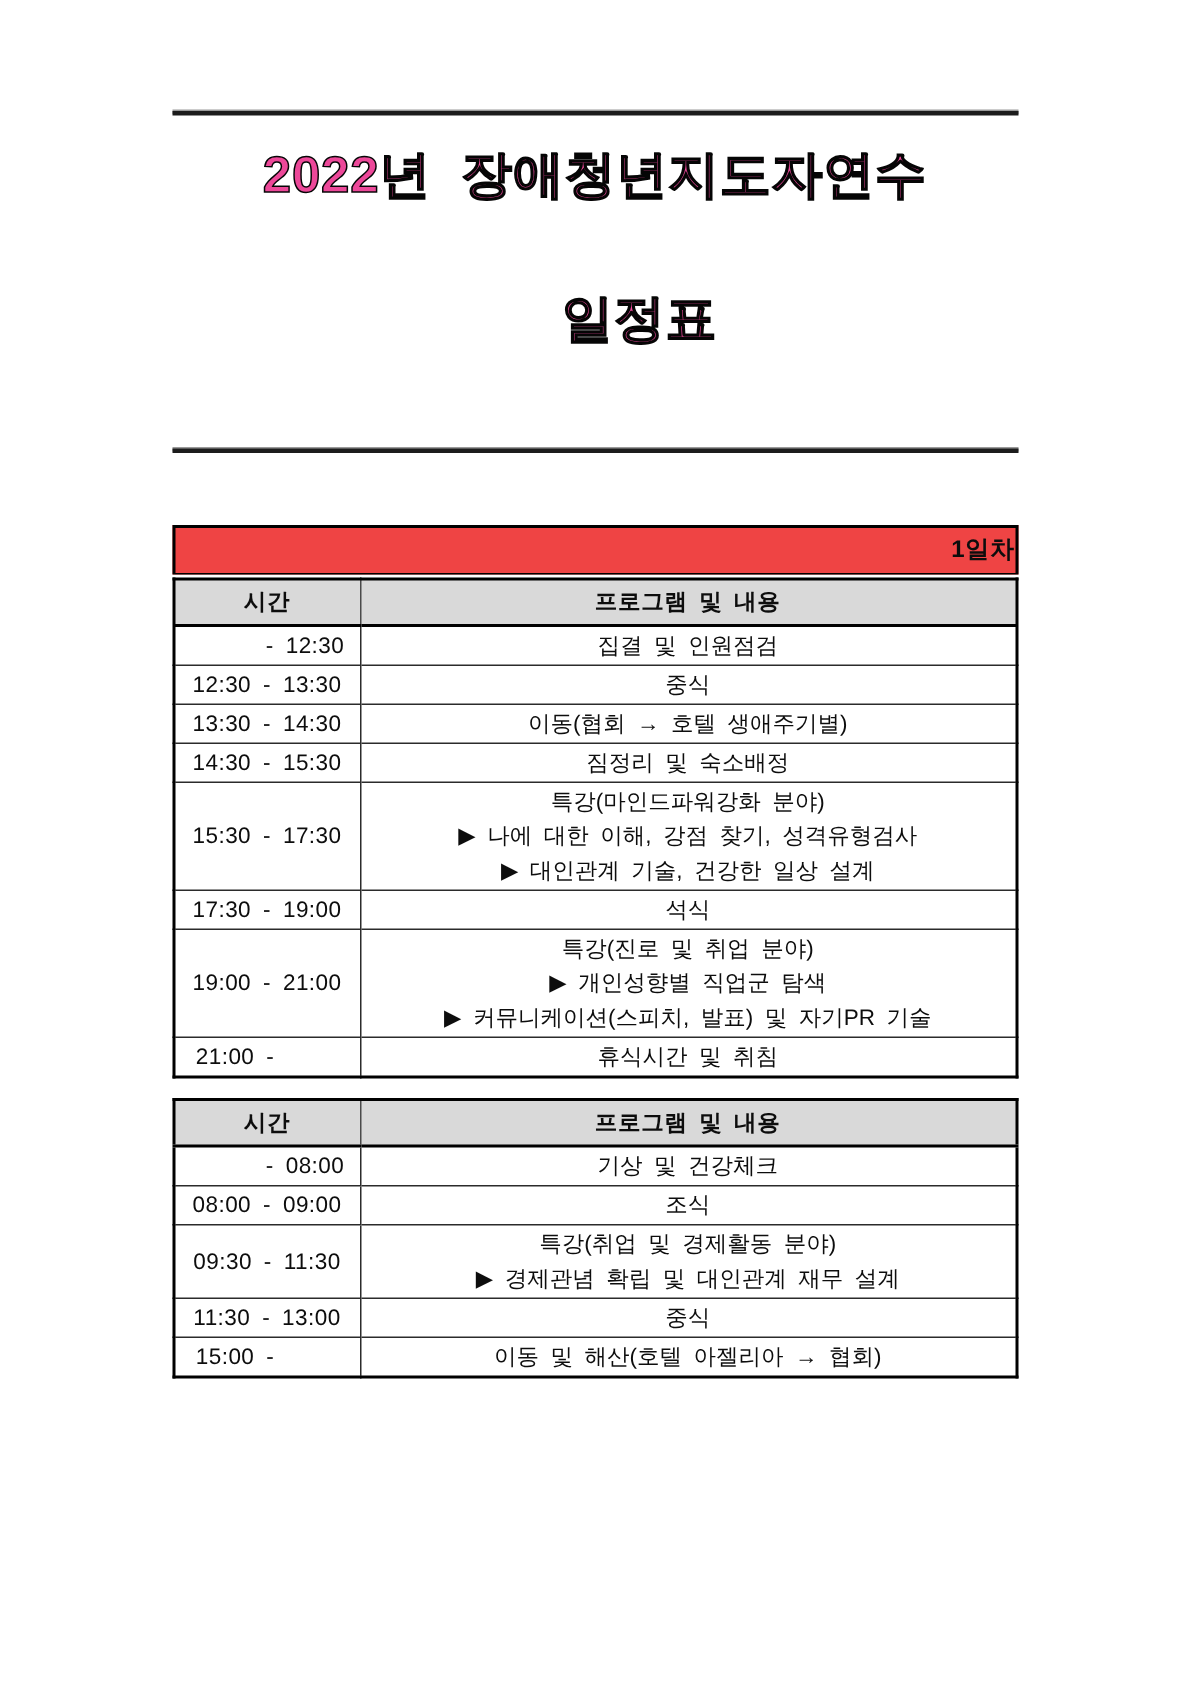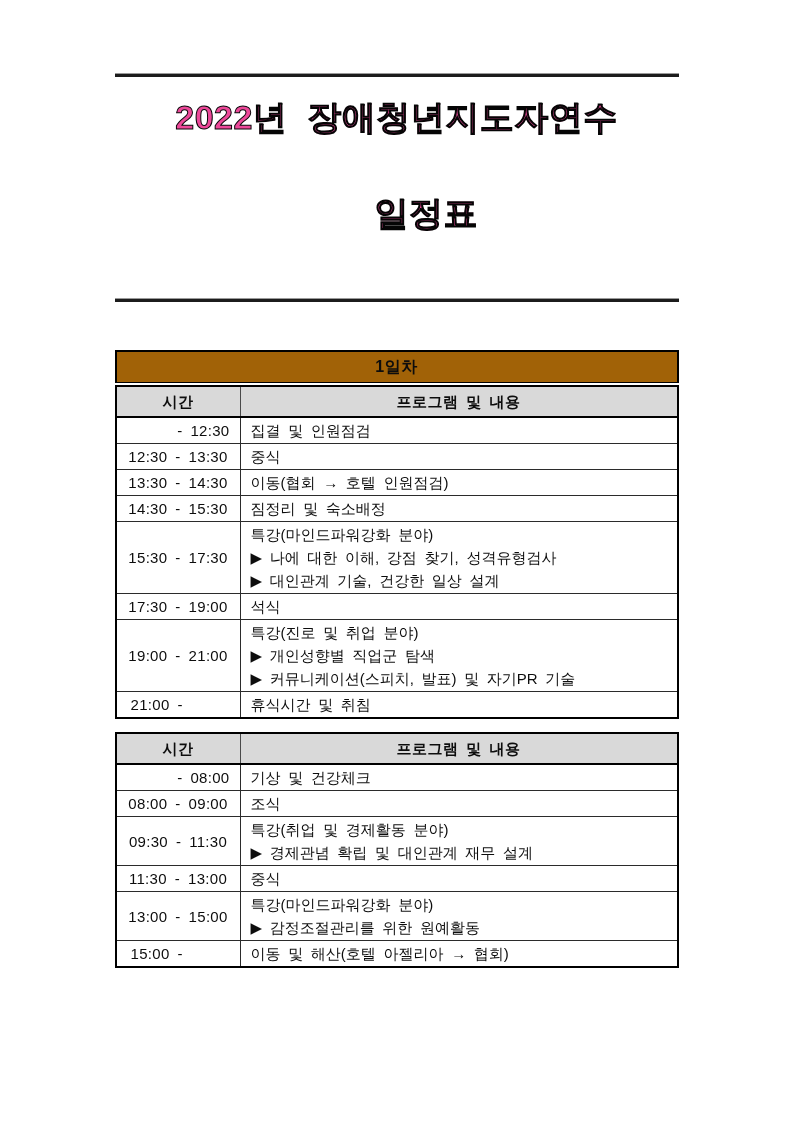--- a/index.html
+++ b/index.html
@@ -39,22 +39,22 @@
     white-space: pre-wrap;
   }
 
   
   .day-block { margin-top: 48px; }
   .day-block.second { margin-top: 13px; }
 
   .day-header {
     border: 2px solid #000;
     border-bottom-width: 1.5px;
-    background: #a16207;
-    text-align: center;
+    background: #ef4444;
+    text-align: right;
     font-size: 16px;
     font-weight: 700;
     line-height: 30px;
     height: 30px;
     letter-spacing: 0.5px;
     margin-bottom: 2px;
   }
 
   table.sched {
     width: 100%;
@@ -85,21 +85,21 @@
     border-right: 1px solid #2b2b2b;
     letter-spacing: 0.3px;
     padding-left: 6px;
     padding-right: 9px;
     white-space: nowrap;
   }
   td.time-cell[data-align="right"]  { text-align: right; }
   td.time-cell[data-align="center"] { text-align: center; }
   td.time-cell[data-align="left"]   { text-align: left; padding-left: 14px; }
   td.program-cell { padding-left: 13px; }
-  .cell-line { min-height: 23px; }
+  .cell-line { min-height: 23px; text-align: center; }
 </style>
 </head>
 <body>
 
 <div class="sheet">
   <div class="content">
 
     <div class="rule"></div>
 
     <h1 class="doc-title"><span>2022년  장애청년지도자연수</span><br>
@@ -126,21 +126,21 @@
             </tr>
             <tr>
               <td class="time-cell" data-align="center">12:30 - 13:30</td>
               <td class="program-cell">
                 <div class="cell-line">중식</div>
               </td>
             </tr>
             <tr>
               <td class="time-cell" data-align="center">13:30 - 14:30</td>
               <td class="program-cell">
-                <div class="cell-line">이동(협회 → 호텔 인원점검)</div>
+                <div class="cell-line">이동(협회 → 호텔 생애주기별)</div>
               </td>
             </tr>
             <tr>
               <td class="time-cell" data-align="center">14:30 - 15:30</td>
               <td class="program-cell">
                 <div class="cell-line">짐정리 및 숙소배정</div>
               </td>
             </tr>
             <tr>
               <td class="time-cell" data-align="center">15:30 - 17:30</td>
@@ -202,27 +202,20 @@
                 <div class="cell-line">▶ 경제관념 확립 및 대인관계 재무 설계</div>
               </td>
             </tr>
             <tr>
               <td class="time-cell" data-align="center">11:30 - 13:00</td>
               <td class="program-cell">
                 <div class="cell-line">중식</div>
               </td>
             </tr>
             <tr>
-              <td class="time-cell" data-align="center">13:00 - 15:00</td>
-              <td class="program-cell">
-                <div class="cell-line">특강(마인드파워강화 분야)</div>
-                <div class="cell-line">▶ 감정조절관리를 위한 원예활동</div>
-              </td>
-            </tr>
-            <tr>
               <td class="time-cell" data-align="left">15:00 -</td>
               <td class="program-cell">
                 <div class="cell-line">이동 및 해산(호텔 아젤리아 → 협회)</div>
               </td>
             </tr>
           </tbody>
       </table>
     </section>
 
   </div>

